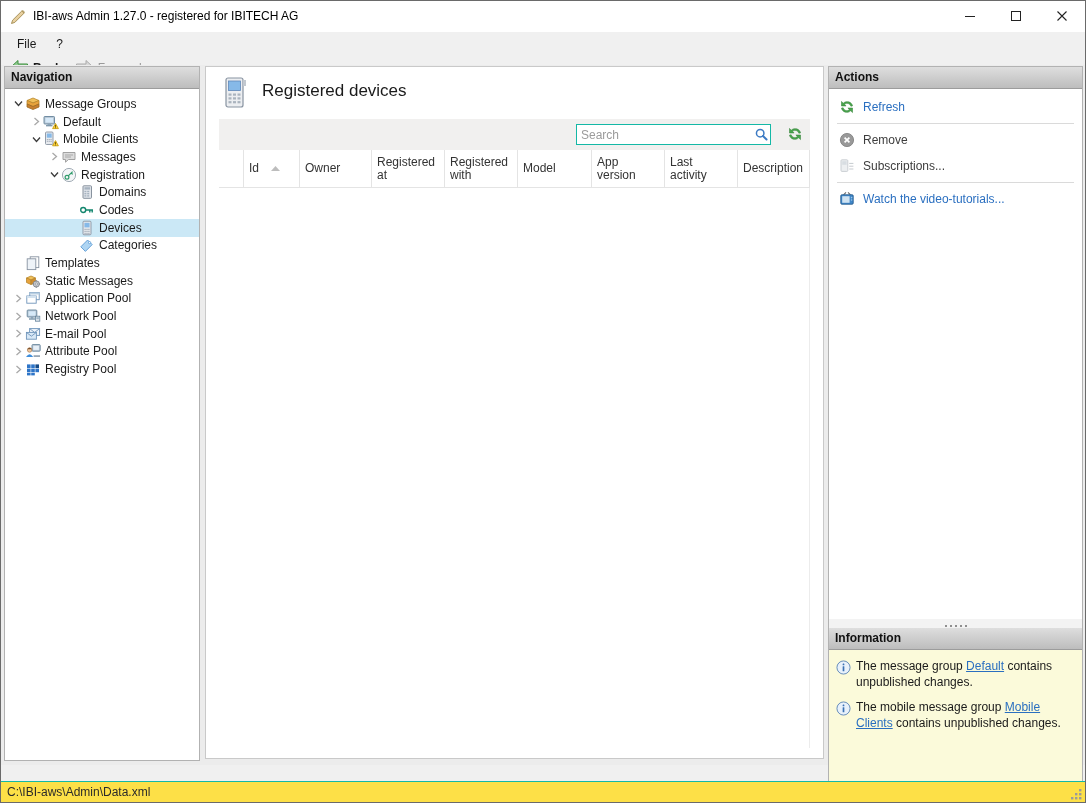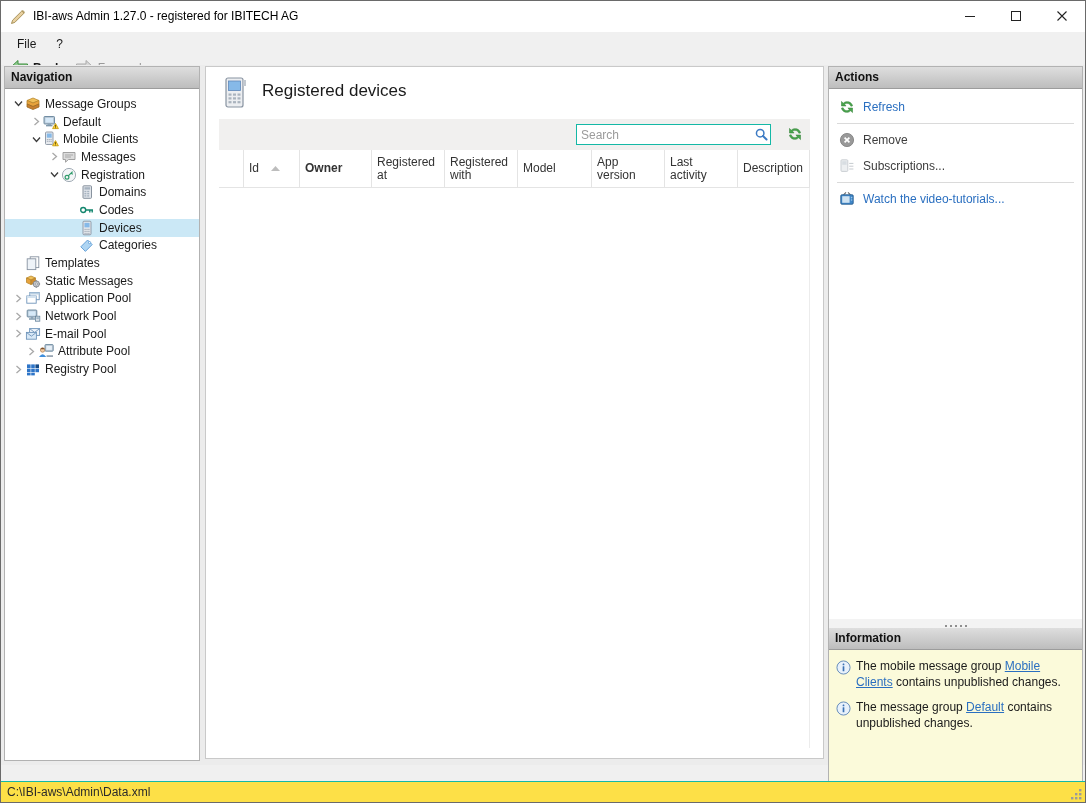--- a/index.html
+++ b/index.html
@@ -352,21 +352,21 @@
             <span class="ticon">
               <svg width="16" height="16" viewBox="0 0 16 16">
                 <rect x="4.6" y="2.6" width="10" height="6.8" fill="#eef4fa" stroke="#6f94ba" stroke-width="0.9"></rect>
                 <path d="M4.6 2.6 L9.6 6.4 L14.6 2.6" fill="none" stroke="#6f94ba" stroke-width="0.9"></path>
                 <rect x="1.4" y="6.4" width="10" height="6.8" fill="#d8e8f6" stroke="#6f94ba" stroke-width="0.9"></rect>
                 <path d="M1.4 6.4 L6.4 10.2 L11.4 6.4" fill="none" stroke="#6f94ba" stroke-width="0.9"></path>
               </svg>
             </span>
             <span class="tlabel">E-mail Pool</span>
           </div>
-          <div class="tree-row" style="padding-left: 6px; margin-left: 13px;">
+          <div class="tree-row" style="padding-left: 6px;">
             <span class="chev">
               <svg width="9" height="9" viewBox="0 0 9 9">
                 <path d="M2.5 1 L6.5 4.5 L2.5 8" fill="none" stroke="#a8a8a8" stroke-width="1.3"></path>
               </svg>
             </span>
             <span class="ticon">
               <svg width="16" height="16" viewBox="0 0 16 16">
                 <rect x="7" y="1.6" width="8.2" height="6.6" rx="0.8" fill="#c2cdd8" stroke="#64839b" stroke-width="0.9"></rect>
                 <rect x="8.3" y="2.9" width="5.6" height="4" fill="#e7f0f8"></rect>
                 <circle cx="4.6" cy="7" r="2.2" fill="#f4cba2" stroke="#a87a4e" stroke-width="0.7"></circle>
@@ -444,21 +444,21 @@
             <span></span>
           </div>
           <div class="gh-cell" style="width: 56px;">
             <span>Id</span>
             <span class="sort">
               <svg width="9" height="5" viewBox="0 0 9 5">
                 <path d="M4.5 0 L9 5 H0 Z" fill="#bdbdbd"></path>
               </svg>
             </span>
           </div>
-          <div class="gh-cell" style="width: 72px; font-weight: bold;">
+          <div class="gh-cell" style="width: 72px;">
             <span>Owner</span>
           </div>
           <div class="gh-cell" style="width: 73px;">
             <span>Registered at</span>
           </div>
           <div class="gh-cell" style="width: 73px;">
             <span>Registered with</span>
           </div>
           <div class="gh-cell" style="width: 74px;">
             <span>Model</span>
@@ -538,29 +538,29 @@
             </svg></span>
       </div>
       <div class="panel-header">Information</div>
       <div class="info-body">
           <div class="info-item">
             <span class="info-icon"><svg width="15" height="15" viewBox="0 0 16 16">
                 <circle cx="8" cy="8" r="7" fill="#e8f1fb" stroke="#5f87b8" stroke-width="1"></circle>
                 <rect x="7.1" y="3.8" width="1.8" height="1.8" rx="0.4" fill="#3a71b4"></rect>
                 <rect x="7.1" y="6.6" width="1.8" height="5.4" rx="0.4" fill="#3a71b4"></rect>
               </svg></span>
-            <span class="info-text">The mobile message group <a href="#">Mobile Clients</a> contains unpublished changes.</span>
+            <span class="info-text">The message group <a href="#">Default</a> contains unpublished changes.</span>
           </div>
           <div class="info-item">
             <span class="info-icon"><svg width="15" height="15" viewBox="0 0 16 16">
                 <circle cx="8" cy="8" r="7" fill="#e8f1fb" stroke="#5f87b8" stroke-width="1"></circle>
                 <rect x="7.1" y="3.8" width="1.8" height="1.8" rx="0.4" fill="#3a71b4"></rect>
                 <rect x="7.1" y="6.6" width="1.8" height="5.4" rx="0.4" fill="#3a71b4"></rect>
               </svg></span>
-            <span class="info-text">The message group <a href="#">Default</a> contains unpublished changes.</span>
+            <span class="info-text">The mobile message group <a href="#">Mobile Clients</a> contains unpublished changes.</span>
           </div>
         </div>
     </div>
 
   </div>
 
   <div class="statusbar">
     <span class="path">C:\IBI-aws\Admin\Data.xml</span>
     <span class="resize-grip"><svg width="13" height="13" viewBox="0 0 13 13">
           <g fill="#9b9b9b">

